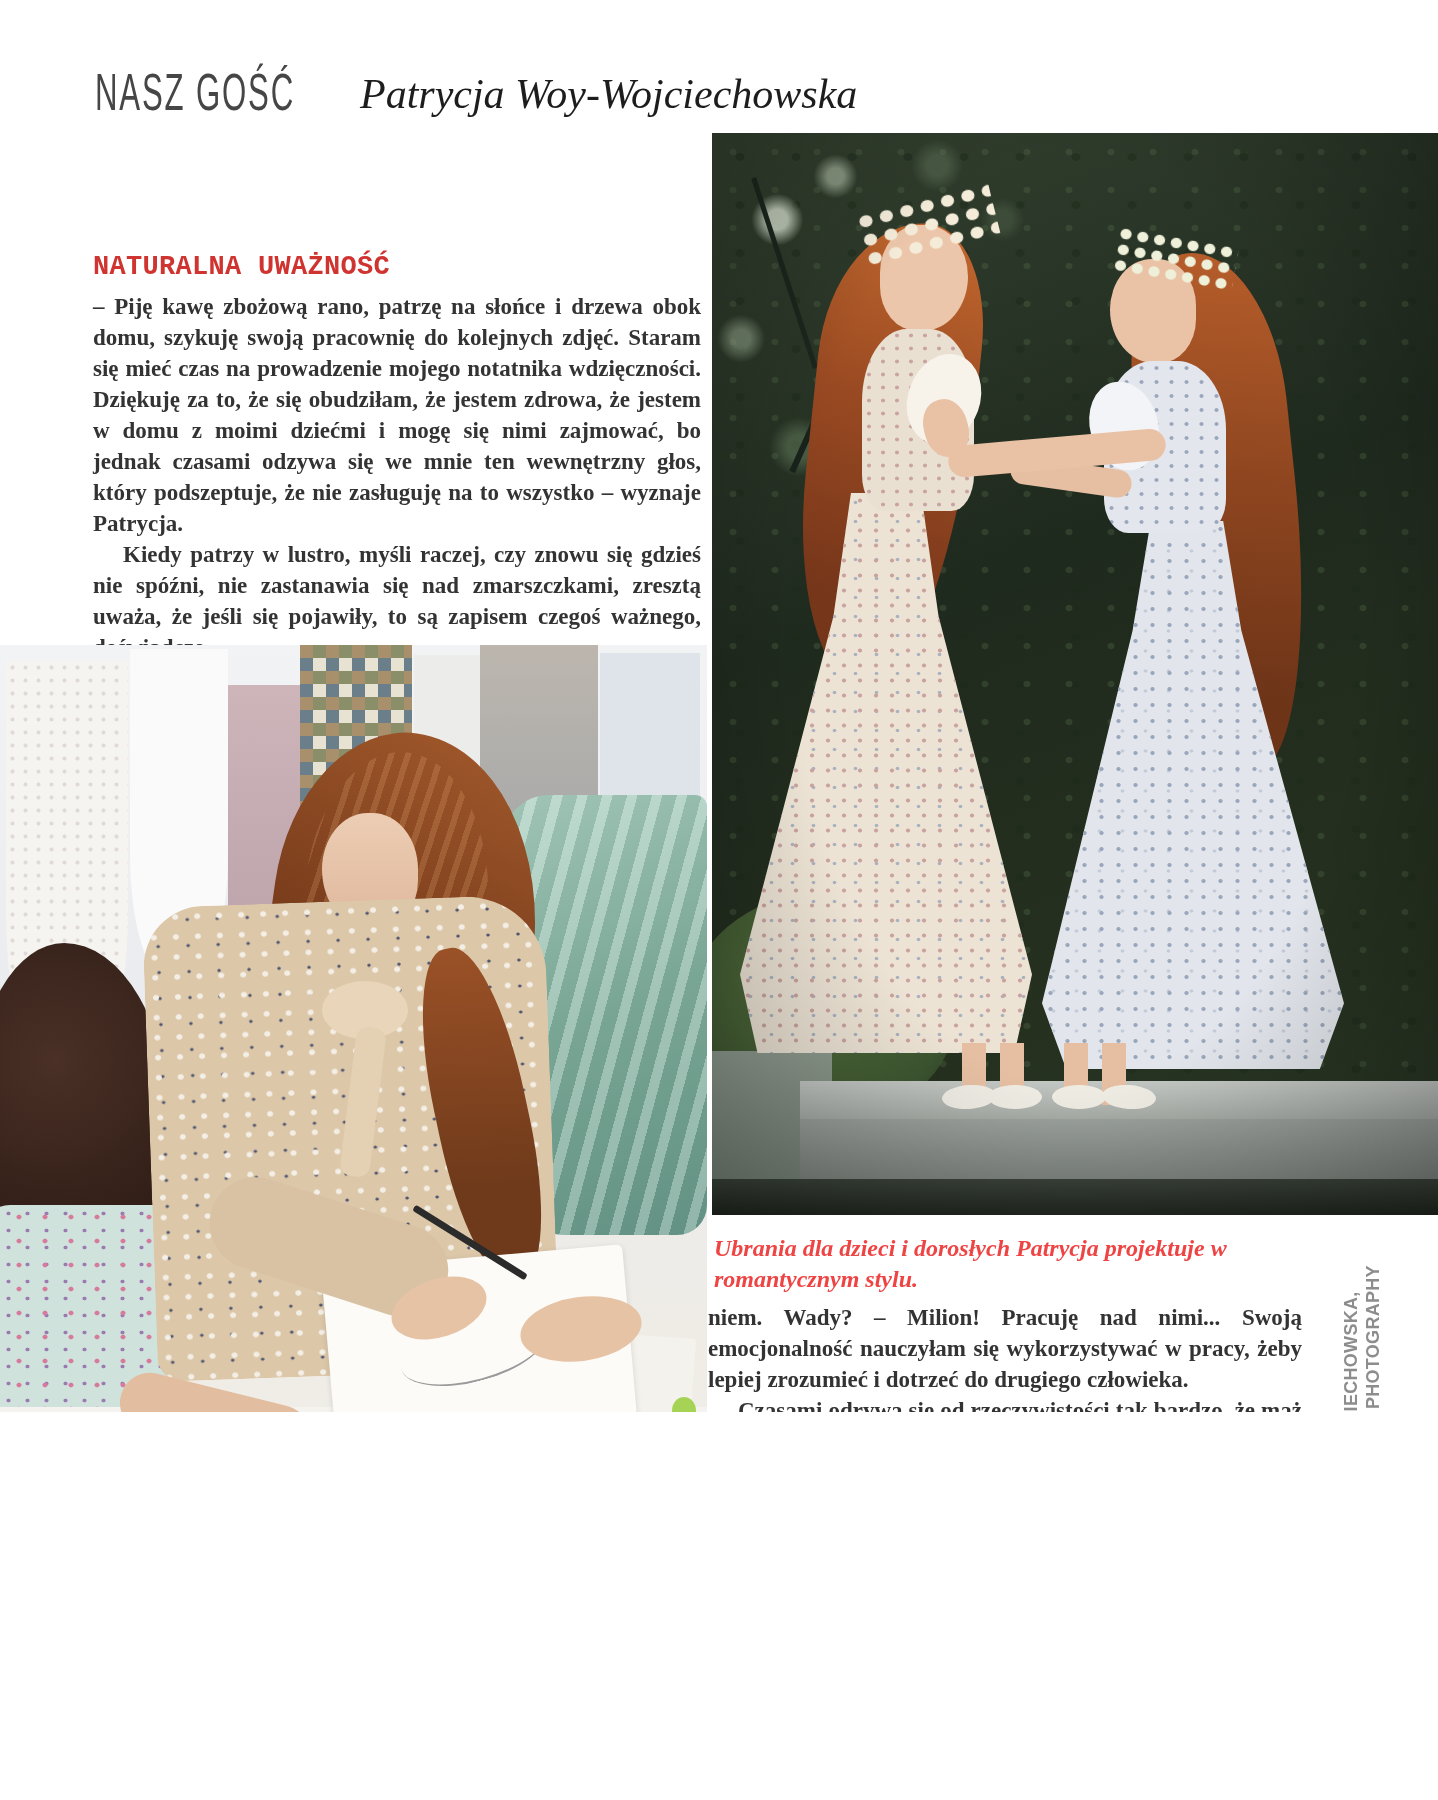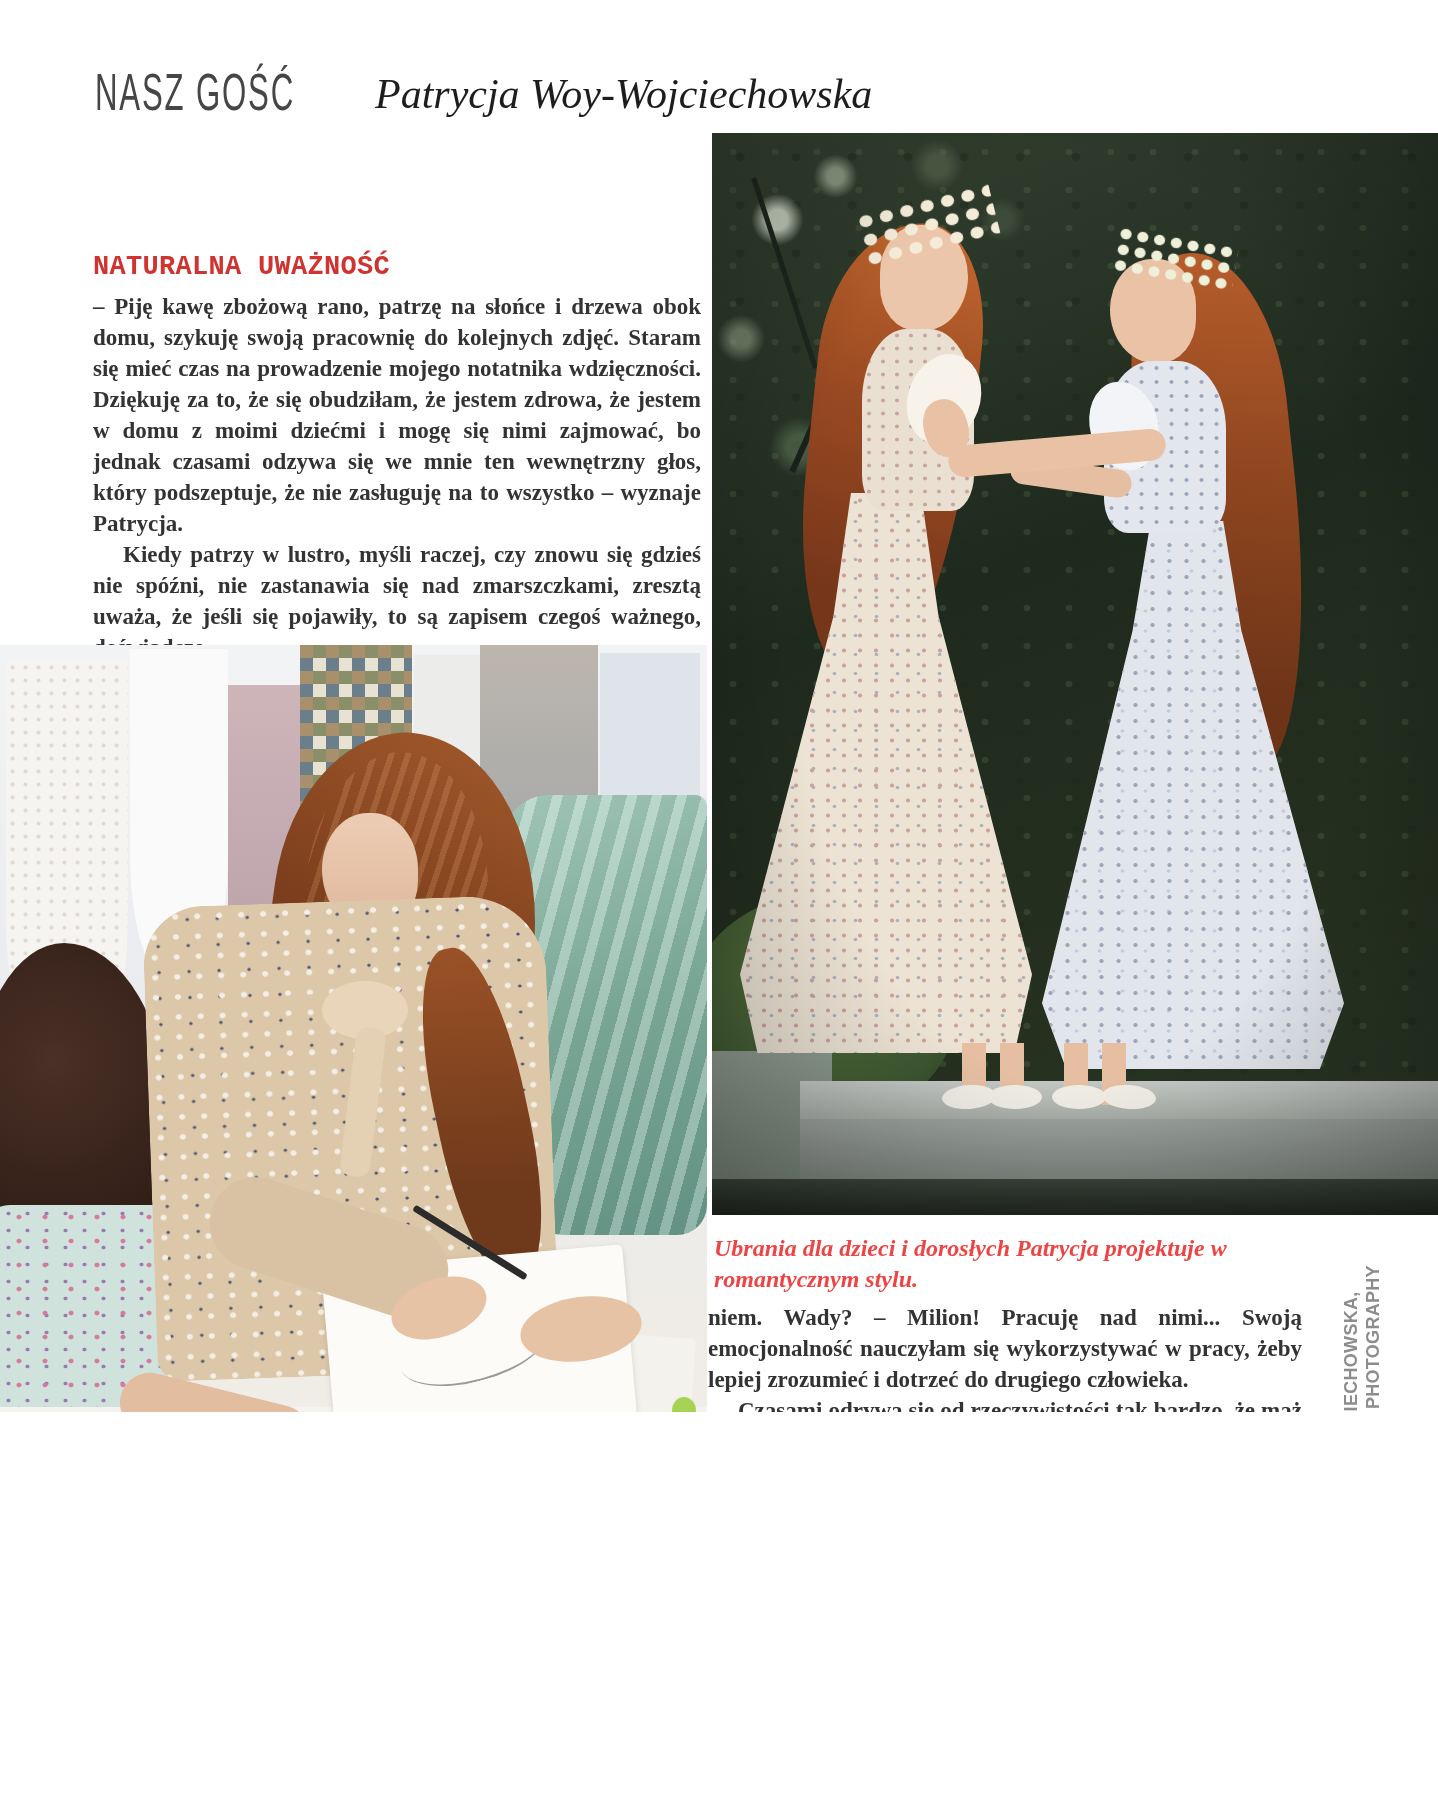--- a/index.html
+++ b/index.html
@@ -4,21 +4,21 @@
 <style>
   html,body{margin:0;padding:0;background:#ffffff;}
   .page{position:relative;width:1438px;height:1412px;background:#ffffff;overflow:hidden;
         font-family:"Liberation Serif",serif;}
 
   
   .kicker{position:absolute;left:95px;top:62px;font-family:"Liberation Sans",sans-serif;
           font-size:52px;font-weight:400;letter-spacing:3px;color:#464646;
           transform:scaleX(.6);transform-origin:left top;white-space:nowrap;}
   .guest{position:absolute;left:360px;top:70px;font-style:italic;font-size:42px;
-         color:#1d1d1d;white-space:nowrap;margin-left:15px;}
+         color:#1d1d1d;white-space:nowrap;}
 
   
   .left-col{position:absolute;left:93px;top:252px;width:608px;}
   .article-heading{margin:0 0 9px 0;font-family:Liberation Mono, monospace;
           font-size:27px;font-weight:700;color:#cf3430;letter-spacing:.3px;}
   .bodytext p{margin:0;font-size:23px;line-height:31px;font-weight:700;color:#333333;
           text-align:justify;}
   .bodytext p.indent{text-indent:30px;}
   .right-col{position:absolute;left:708px;top:1302px;width:594px;}
 

